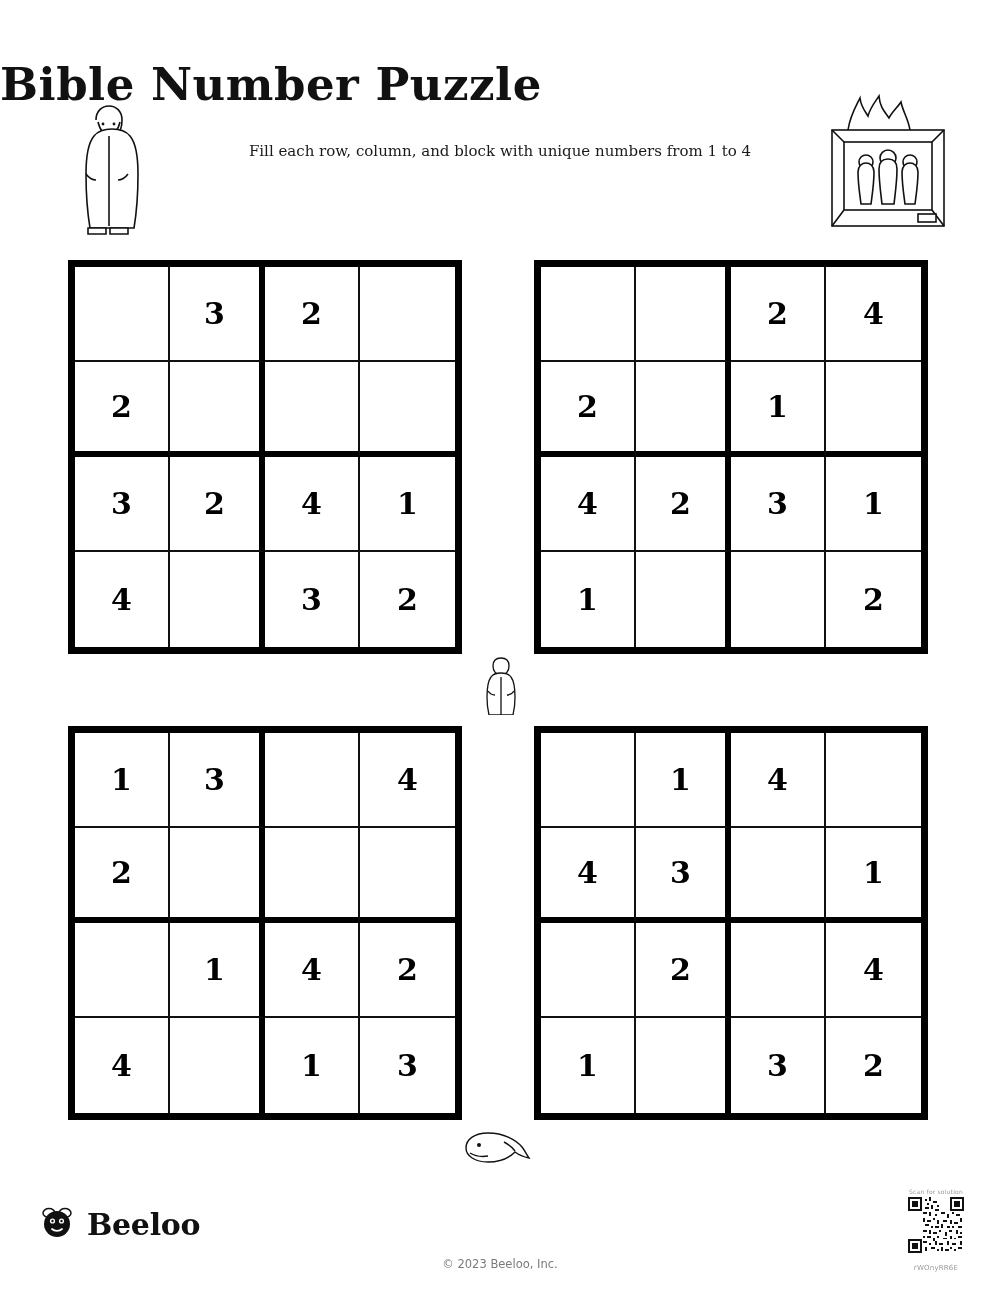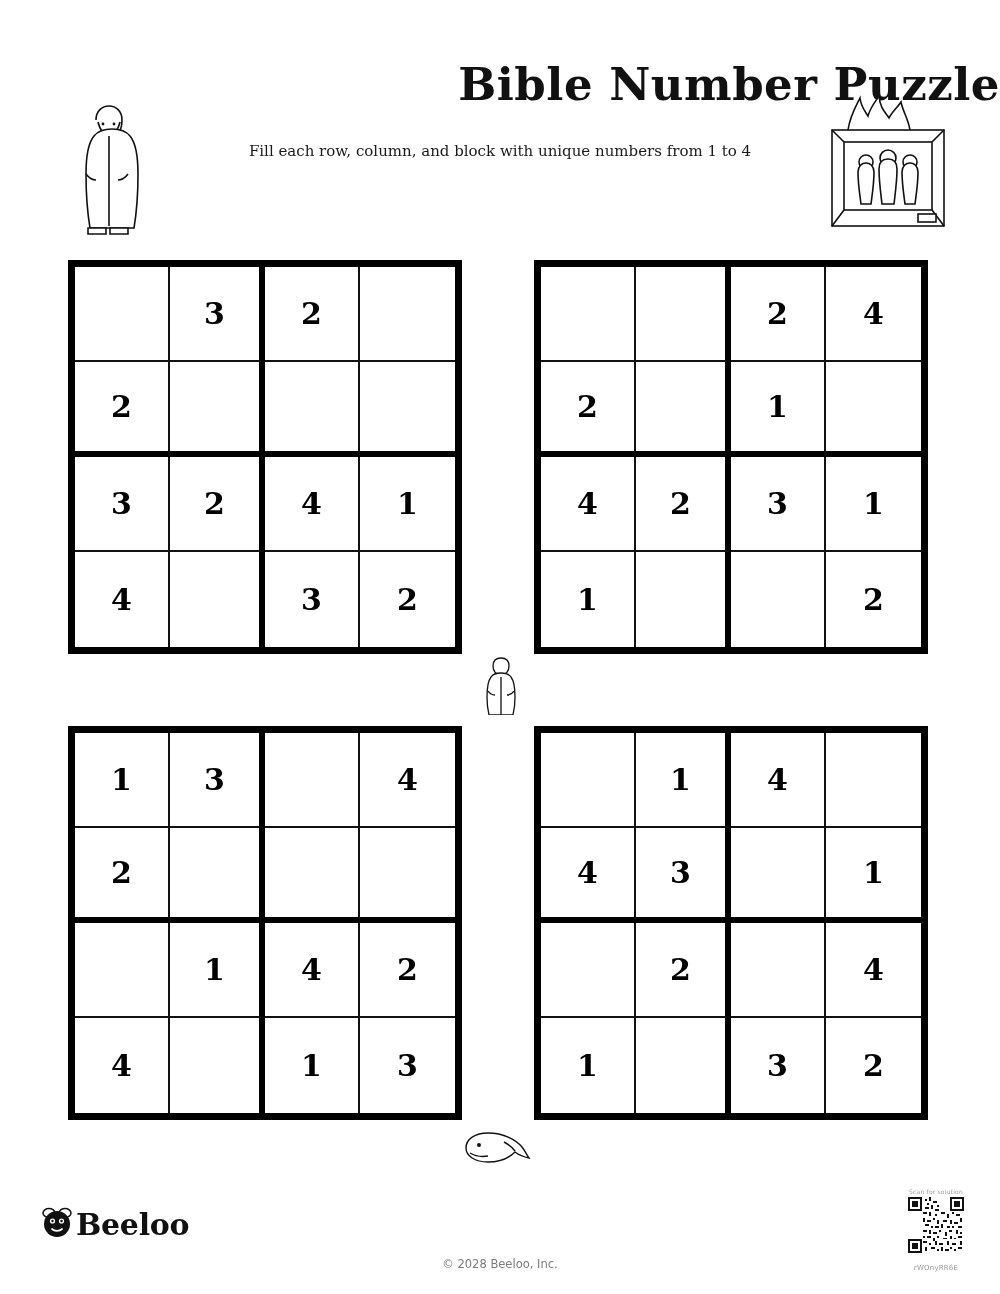--- a/index.html
+++ b/index.html
@@ -15,21 +15,21 @@
     color: #111111;
     overflow: hidden;
   }
 
   
   .page-title {
     position: absolute;
     top: 58px;
     left: 0;
     width: 1000px;
-    text-align: right;
+    text-align: left;
     font-family: "DejaVu Serif", serif;
     font-weight: bold;
     font-size: 45px;
     letter-spacing: 0.5px;
     color: #111;
   }
   .page-subtitle {
     position: absolute;
     top: 142px;
     left: 0;
@@ -82,20 +82,21 @@
   #grid-3 { left: 68px;  top: 726px; }
   #grid-4 { left: 534px; top: 726px; }
 
   
   .brand {
     position: absolute;
     left: 38px;
     top: 1203px;
     display: flex;
     align-items: center;
+    gap: 11px;
   }
   .brand-name {
     font-family: "DejaVu Serif", serif;
     font-weight: bold;
     font-size: 30px;
     color: #111;
     letter-spacing: -0.3px;
   }
   .copyright {
     position: absolute;
@@ -273,21 +274,21 @@
       <circle cx="14.5" cy="18" r="2.6" fill="#fff"></circle>
       <circle cx="23.5" cy="18" r="2.6" fill="#fff"></circle>
       <circle cx="14.5" cy="18" r="1.2" fill="#111"></circle>
       <circle cx="23.5" cy="18" r="1.2" fill="#111"></circle>
       <path d="M14 26c2.6 2.4 7.4 2.4 10 0" stroke="#fff" stroke-width="1.8" fill="none" stroke-linecap="round"></path>
     </svg>
   </span>
   <span class="brand-name">Beeloo</span>
 </div>
 
-<div class="copyright">© 2028 Beeloo, Inc.</div>
+<div class="copyright">© 2023 Beeloo, Inc.</div>
 
 <div class="qr-block">
   <div class="qr-caption">Scan for solution</div>
   <svg class="qr-code" viewBox="0 0 29 29" shape-rendering="crispEdges">
     <rect width="29" height="29" fill="#fff"></rect>
     <g fill="#111">
       <rect x="0" y="0" width="7" height="1"></rect>
         <rect x="0" y="6" width="7" height="1"></rect>
       <rect x="0" y="0" width="1" height="7"></rect>
         <rect x="6" y="0" width="1" height="7"></rect>

